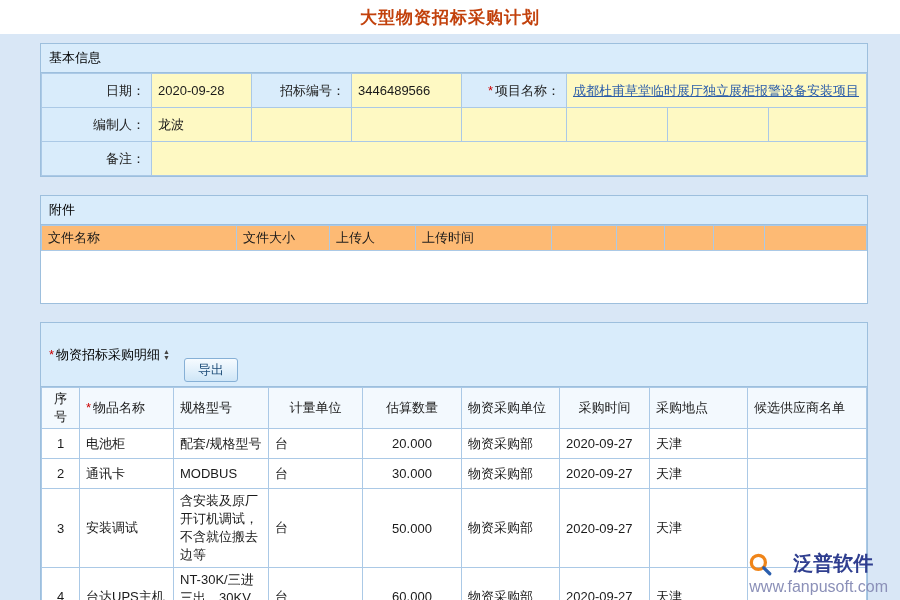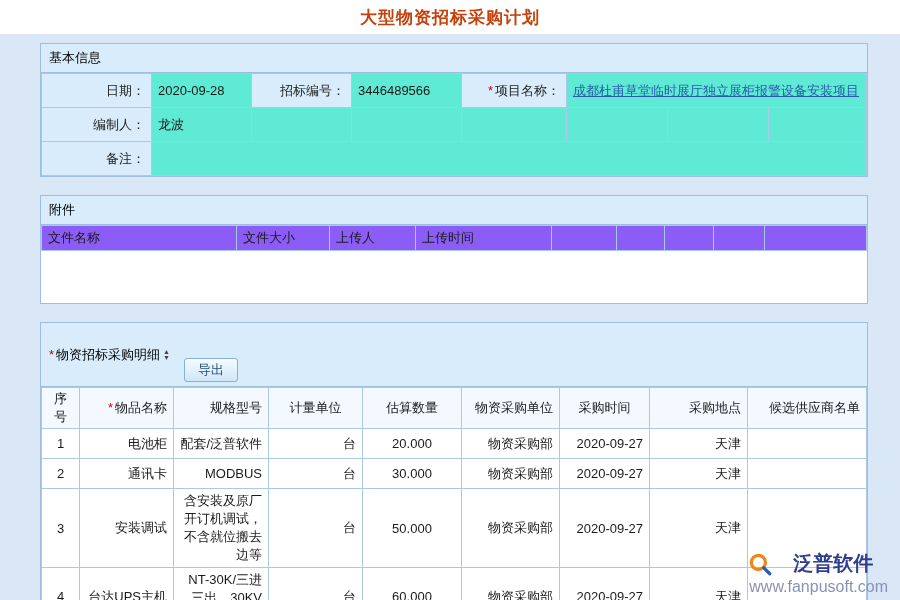--- a/index.html
+++ b/index.html
@@ -15,41 +15,41 @@
   .titlebar h1 { font-size:17px; font-weight:bold; color:#c2410c; letter-spacing:1px; }
   .wrap { padding:9px 32px 0 40px; }
   .box { background:#ffffff; border:1px solid #9dbfdd; margin-bottom:18px; }
   .sec-head {
     background:#d9ecfb; border-bottom:1px solid #9dbfdd;
     padding:5px 8px; font-size:13px; color:#000;
   }
   table { border-collapse:collapse; width:100%; table-layout:fixed; font-size:13px; }
   td { border:1px solid #abc9e6; padding:3px 6px; height:34px; vertical-align:middle; word-break:break-all; }
   .info-table td.lbl { background:#d9ecfb; text-align:right; color:#222; }
-  .info-table td.val { background:#5eead4; text-align:left; }
+  .info-table td.val { background:#fef9c3; text-align:left; }
   .req { color:#cc0000; margin-right:2px; }
   a.link { color:#2a5caa; text-decoration:underline; cursor:pointer; }
   
-  .att-table td { height:24px; background:#8b5cf6; }
+  .att-table td { height:24px; background:#fdba74; }
   .att-spacer { height:52px; background:#fff; }
   
   .detail-head { display:flex; align-items:center; padding:4px 8px; }
   .sort { display:inline-flex; flex-direction:column; font-size:7px; line-height:6px; color:#444; margin-left:3px; cursor:pointer; }
   .export-btn {
     margin-left:14px; font-size:13px; color:#1f4e79;
     background:linear-gradient(#f6fbff,#cfe6f7);
     border:1px solid #86b0d6; border-radius:3px;
     padding:2px 13px; cursor:pointer;
     font-family:"Liberation Sans","DejaVu Sans",sans-serif;
     margin-top:31px;
   }
   .detail-table td { height:30px; }
   .detail-table tr.hd td { background:#f3f9fe; height:26px; padding:2px 6px; }
   .detail-table td.c { text-align:center; }
-  .detail-table td.l { text-align:right; }
+  .detail-table td.l { text-align:left; }
   
   .brand { position:absolute; right:12px; bottom:4px; text-align:left; }
   .brand-top { display:flex; align-items:center; gap:20px; }
   .brand-name { font-size:20px; font-weight:bold; color:#2f3e8f; }
   .brand-url { font-size:16px; color:#8b90b8; margin-top:1px; padding-left:2px; }
 </style>
 </head>
 <body>
 
 <div class="titlebar">
@@ -161,21 +161,21 @@
         <td class="c">计量单位</td>
         <td class="c">估算数量</td>
         <td class="l">物资采购单位</td>
         <td class="c">采购时间</td>
         <td class="l">采购地点</td>
         <td class="l">候选供应商名单</td>
       </tr>
       <tr>
         <td class="c">1</td>
         <td class="l">电池柜</td>
-        <td class="l">配套/泛普软件</td>
+        <td class="l">配套/规格型号</td>
         <td class="l">台</td>
         <td class="c">20.000</td>
         <td class="l">物资采购部</td>
         <td class="l">2020-09-27</td>
         <td class="l">天津</td>
         <td class="l"></td>
       </tr>
       <tr>
         <td class="c">2</td>
         <td class="l">通讯卡</td>

